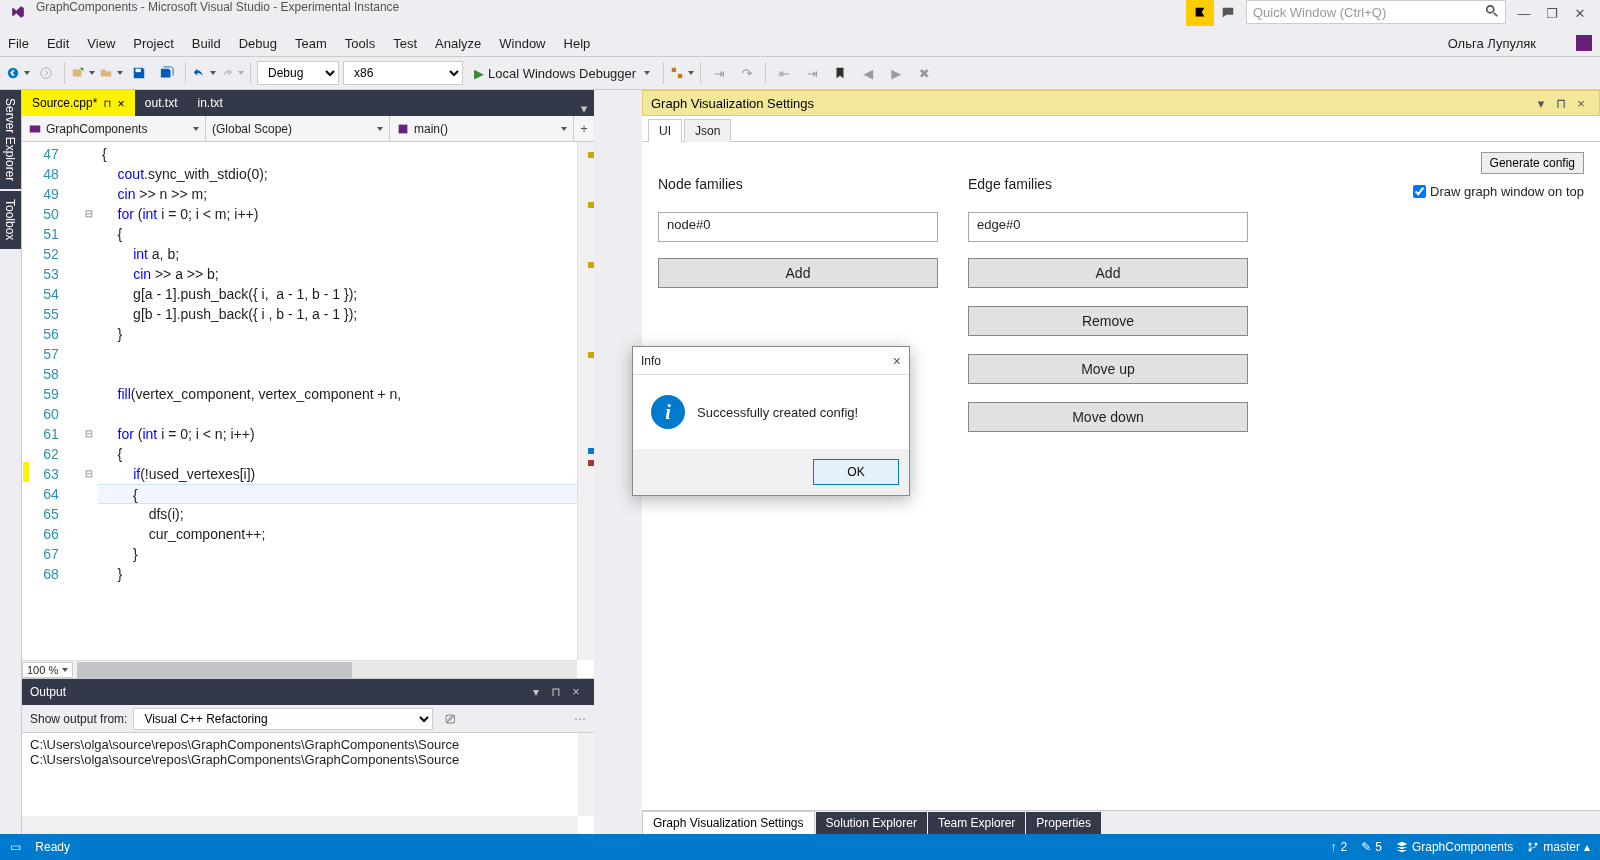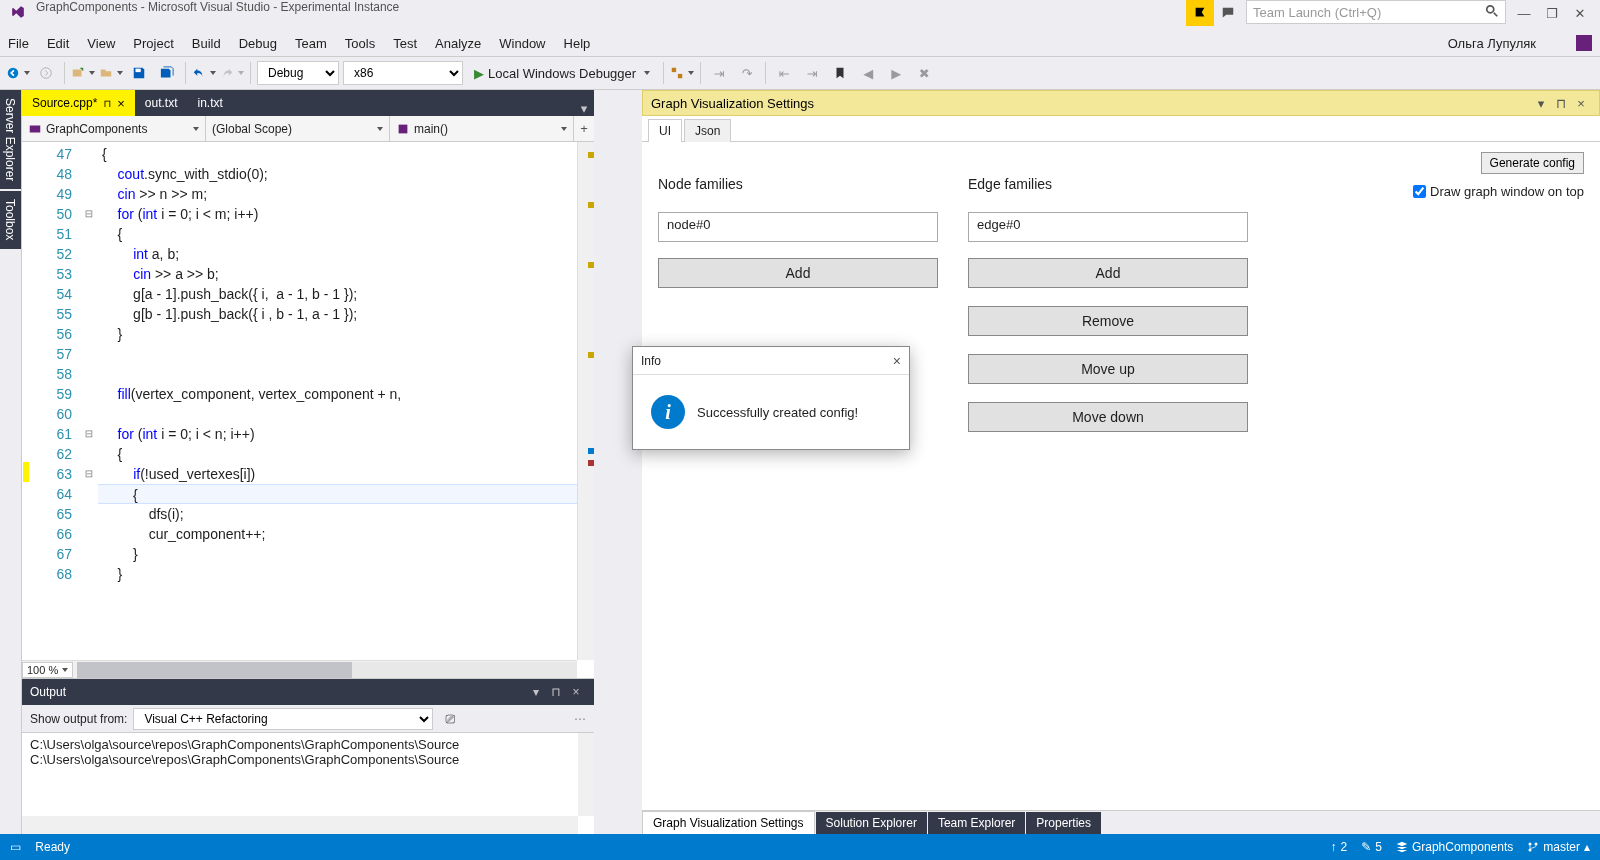--- a/index.html
+++ b/index.html
@@ -41,21 +41,21 @@
 .doctab .close { font-size: 13px; }
 .doctabs .dtspacer { flex: 1; }
 .doctabs .dtbtn { width: 20px; color: #c3c3c3; text-align: center; }
 
 .navbar { height: 26px; background: #f5f5f5; border-bottom: 1px solid #ccc; display: flex; align-items: center; }
 .navbar .nsel { flex: 1; display: flex; align-items: center; padding: 0 6px; border-right: 1px solid #ccc; height: 100%; gap: 4px; font-size: 12px; position: relative; }
 .navbar .nsel::after { content: ''; border-left: 3px solid transparent; border-right: 3px solid transparent; border-top: 4px solid #555; position: absolute; right: 6px; }
 .navbar .nbtn { width: 20px; text-align: center; color: #555; }
 
 .editor { flex: 1; display: flex; background: #fff; overflow: hidden; position: relative; }
-.gutter { width: 50px; background: #fff; color: #2b91af; font-family: Consolas, monospace; font-size: 14px; text-align: right; padding-right: 8px; line-height: 20px; padding-top: 2px; }
+.gutter { width: 50px; background: #fff; color: #2b91af; font-family: Consolas, monospace; font-size: 14px; text-align: center; padding-right: 8px; line-height: 20px; padding-top: 2px; }
 .fold { width: 18px; background: #fff; font-family: Consolas, monospace; font-size: 10px; color: #808080; line-height: 20px; text-align: center; padding-top: 2px; }
 .margin { width: 8px; background: #fff; }
 .margin .mark { width: 6px; height: 20px; background: #fff200; margin-left: 1px; }
 .code { flex: 1; font-family: Consolas, monospace; font-size: 14px; line-height: 20px; padding-top: 2px; white-space: pre; overflow: hidden; }
 .code .kw { color: #0000ff; }
 .code .line { height: 20px; padding-left: 4px; }
 .code .line.cur { background: #f2f7ff; border-top:1px solid #d0e0ff; border-bottom:1px solid #d0e0ff; }
 .editor .scrollv { position:absolute; right:0; top:0; bottom:18px; width:17px; background:#f0f0f0; border-left:1px solid #ddd;}
 .editor .scrollv .mk { position:absolute; right:0; width:6px; height:6px; }
 .editor .scrollv .mk.y { background:#c9a600; }
@@ -130,21 +130,21 @@
       <svg viewBox="0 0 16 16">
         <path fill="#000" d="M3 2h10l-3 5 3 5H3z"></path>
       </svg>
     </span>
   <span class="ic">
       <svg viewBox="0 0 16 16">
         <path fill="#555" d="M2 2h12v8H6l-4 3z"></path>
       </svg>
     </span>
   <div class="ql">
-    <span>Team Launch (Ctrl+Q)</span>
+    <span>Quick Window (Ctrl+Q)</span>
     <span class="search"><svg viewBox="0 0 16 16">
           <circle cx="6" cy="6" r="4" fill="none" stroke="#555" stroke-width="2"></circle>
           <path d="M10 10l4 4" stroke="#555" stroke-width="2"></path>
         </svg></span>
   </div>
   <span class="ic">—</span>
   <span class="ic">❐</span>
   <span class="ic">✕</span>
 </div>
 
@@ -448,20 +448,23 @@
 
 <div class="dialog">
   <div class="titlebar2">
     <span>Info</span>
     <span class="close">×</span>
   </div>
   <div class="content">
     <span class="iicon">i</span>
     <span>Successfully created config!</span>
   </div>
+  <div class="btns">
+    <button class="okbtn">OK</button>
+  </div>
 </div>
 
 <div class="statusbar">
   <span>▭</span>
   <span>Ready</span>
   <span class="spacer"></span>
   <span class="sbi">↑ <span>2</span></span>
   <span class="sbi">✎ <span>5</span></span>
   <span class="sbi">
       <svg viewBox="0 0 16 16" style="width:12px;height:12px">

